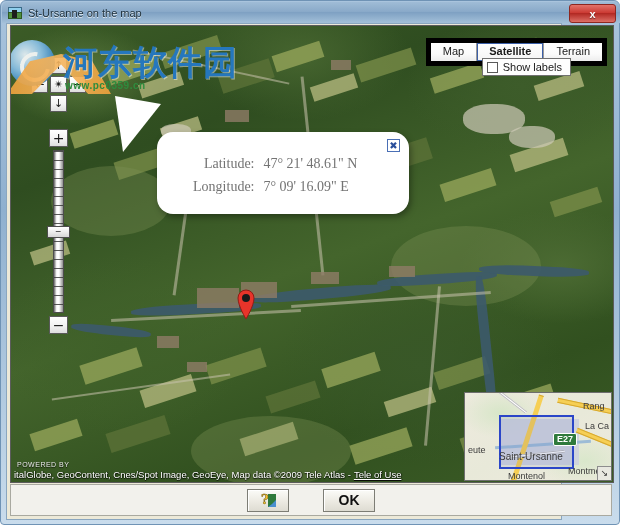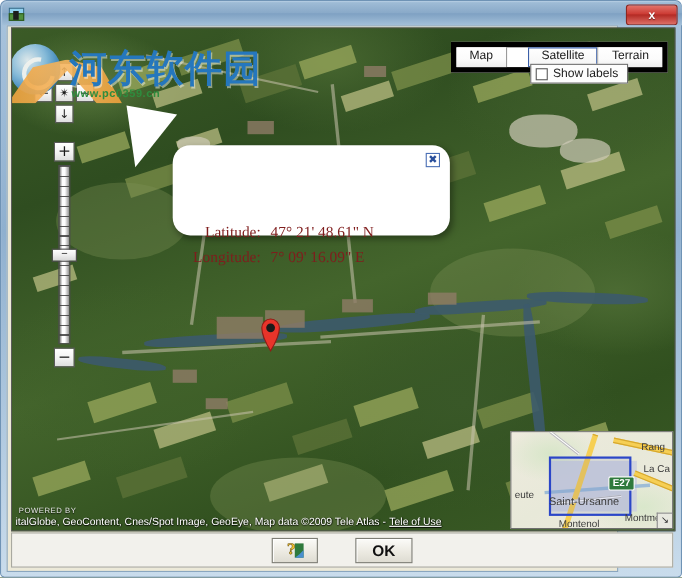--- a/index.html
+++ b/index.html
@@ -272,24 +272,23 @@
     font-size: 11px;
     color: #1a1a1a;
     background: linear-gradient(180deg, #ffffff 0%, #fbfbfb 60%, #ededed 100%);
     border-right: 1px solid #9a9a9a;
     cursor: pointer;
     white-space: nowrap;
     line-height: 13px;
   }
   .mt-btn:last-child { border-right: none; }
   .mt-btn.active {
-    font-weight: normal;
+    font-weight: bold;
     background: linear-gradient(180deg, #ffffff 0%, #f4f4f4 100%);
     box-shadow: inset 0 0 0 1px #3b5fa8;
-    margin-left: 19px;
   }
 
   #labels-row {
     position: absolute;
     right: 42px; top: 32px;
     z-index: 30;
     background: #fdfdfd;
     border: 1px solid #707070;
     box-sizing: border-box;
     padding: 2px 8px 2px 4px;
@@ -340,25 +339,25 @@
     font-weight: bold;
     color: #2a4f9b;
     cursor: pointer;
     line-height: 1;
     font-family: "DejaVu Sans", sans-serif;
   }
   .coord-row {
     position: absolute;
     left: 0; width: 252px;
     display: flex;
+    justify-content: center;
     font-family: "Liberation Serif", serif;
     font-size: 14px;
-    color: #7f1d1d;
+    color: #737373;
     white-space: nowrap;
-    margin-top: 48px;
   }
   #coord-lat { top: 24px; }
   #coord-lon { top: 47px; }
   .coord-label { width: 80px; text-align: right; }
   .coord-value { width: 128px; text-align: left; padding-left: 9px; }
 
   
   #marker {
     position: absolute;
     left: 224px; top: 261px;
@@ -545,20 +544,21 @@
 <body>
 
 <div id="window">
 
   <div id="titlebar">
     <div id="title-icon">
       <div class="ti-sky"></div>
         <div class="ti-grass"></div>
         <div class="ti-mark"></div>
     </div>
+    <div id="title-text">St-Ursanne on the map</div>
     <div id="close-button">x</div>
   </div>
 
   <div id="client">
 
     <div id="map">
       <div class="terrain"></div>
 
       <div class="field light" style="left:96px; top:34px; width:52px; height:18px;"></div>
       <div class="field pale" style="left:128px; top:52px; width:44px; height:14px;"></div>

